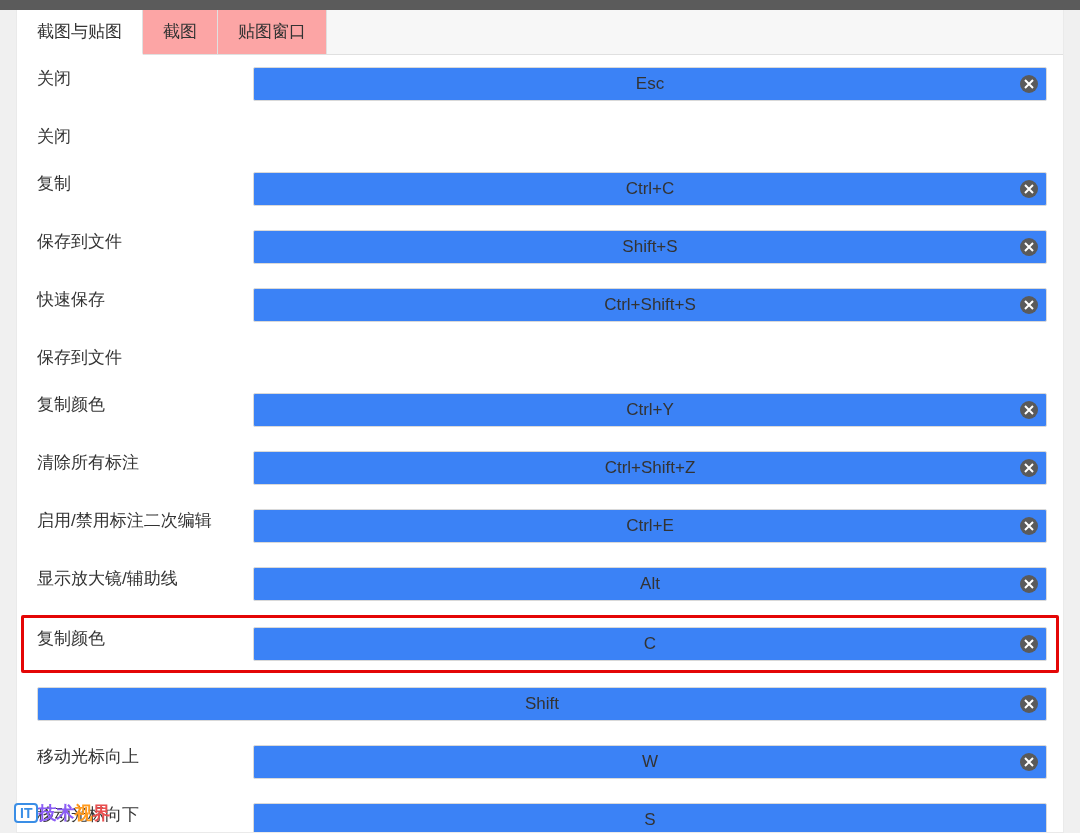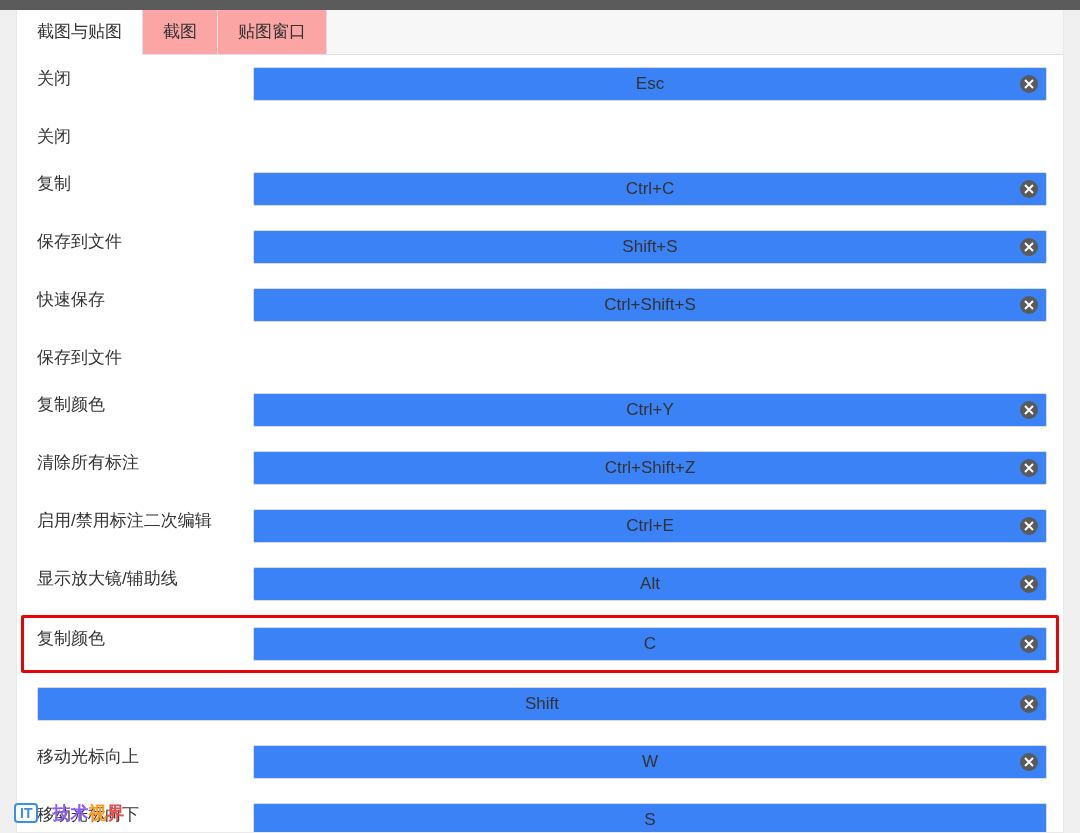--- a/index.html
+++ b/index.html
@@ -10,21 +10,21 @@
   .tab { padding: 10px 20px; font-size: 17px; color: #333; cursor: pointer; border-right: 1px solid #e0e0e0; background: #fca5a5; }
   .tab.active { background: #fff; border-bottom: 2px solid #fff; margin-bottom: -1px; }
   .rows { padding: 0 4px; }
   .row { display: flex; align-items: flex-start; padding: 12px 12px 12px 16px; gap: 16px; }
   .row.highlight { border: 3px solid #e40606; border-radius: 2px; margin: 2px 0; padding: 9px 9px 9px 13px; }
   .label { width: 200px; font-size: 17px; color: #333; flex-shrink: 0; }
   .shortcut-box { flex: 1; border: 1px solid #d9d9d9; border-radius: 2px; background: #3b82f6; height: 34px; display: flex; align-items: center; position: relative; }
   .shortcut-text { flex: 1; text-align: center; font-size: 17px; color: #333; }
   .clear-btn { position: absolute; right: 8px; top: 50%; transform: translateY(-50%); width: 18px; height: 18px; border-radius: 50%; background: #5a5a5a; display: flex; align-items: center; justify-content: center; cursor: pointer; }
   .clear-btn svg { width: 10px; height: 10px; fill: #fff; }
-  .watermark { position: fixed; left: 14px; bottom: 8px; display: flex; align-items: center; gap: 14px; z-index: 10; }
+  .watermark { position: fixed; left: 14px; bottom: 8px; display: flex; align-items: center; gap: 0; z-index: 10; }
   .wm-badge { border: 2px solid #3a8ee6; color: #3a8ee6; font-weight: bold; font-size: 14px; padding: 0 4px; border-radius: 4px; background: #fff; }
   .wm-text { font-size: 18px; font-weight: 600; }
   .wm-text .c1 { color: #8b5cf6; }
   .wm-text .c2 { color: #ff9a1f; }
   .wm-text .c3 { color: #e94f4f; }
 </style>
 </head>
 <body>
 
 <div class="topbar"></div>

